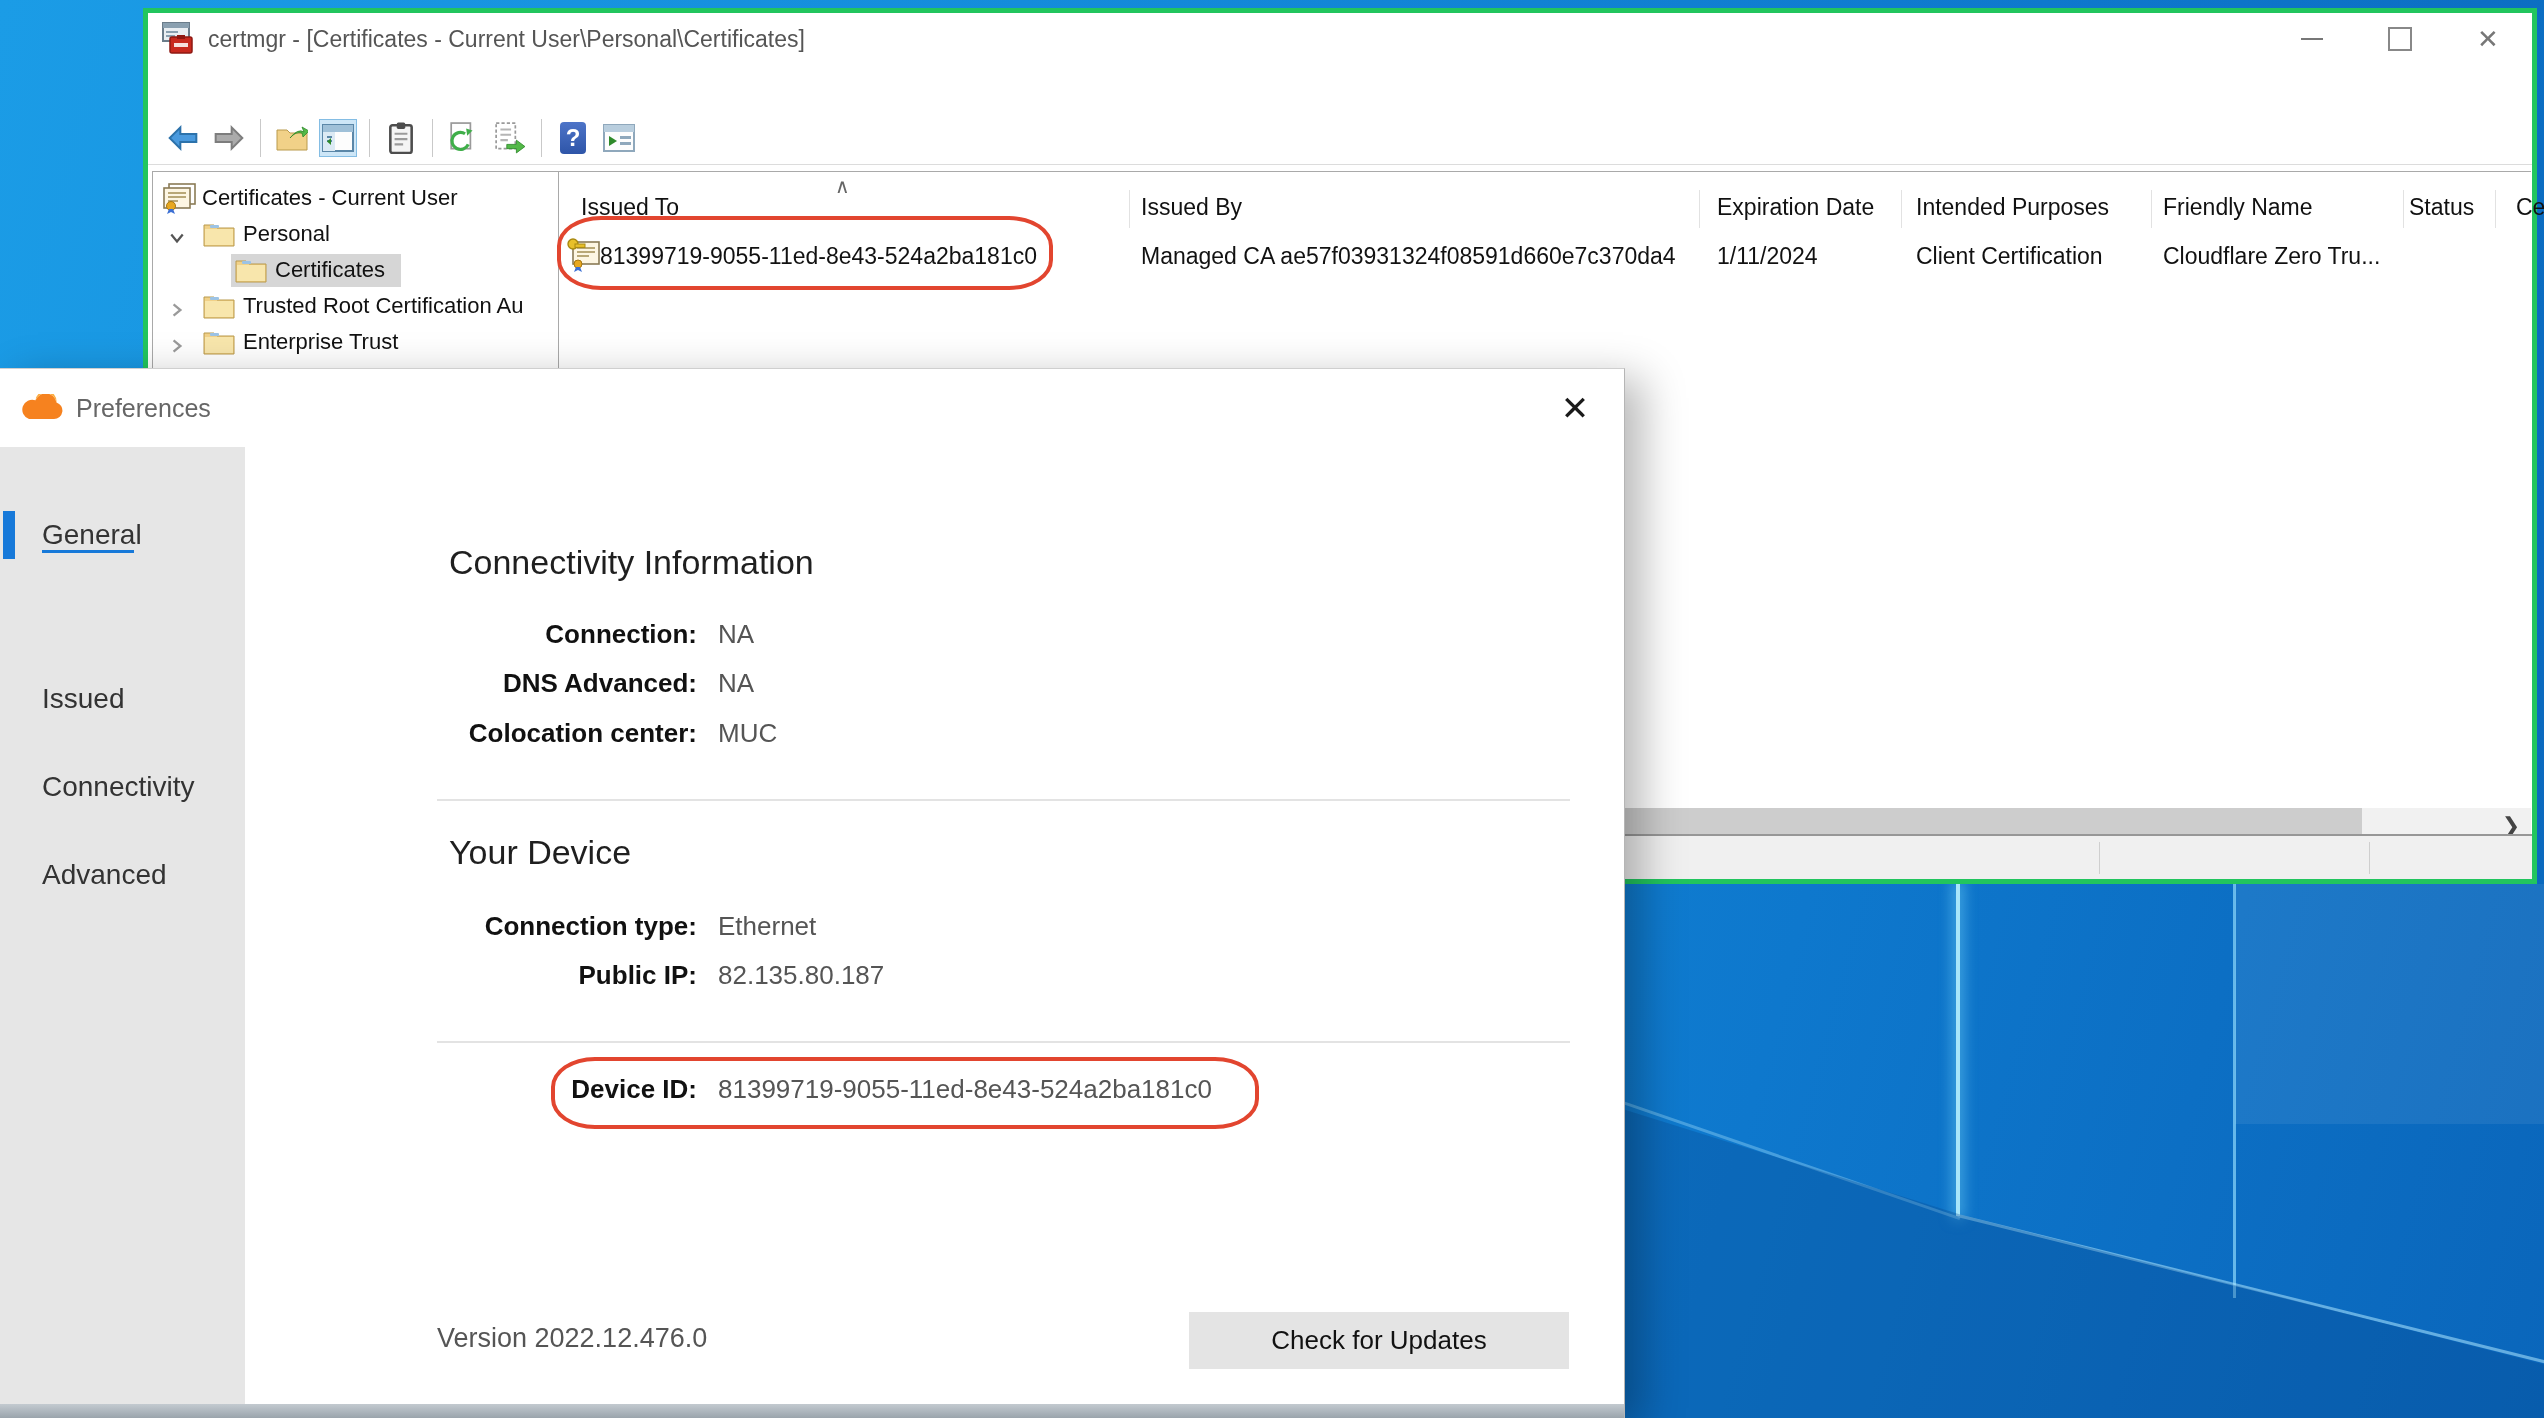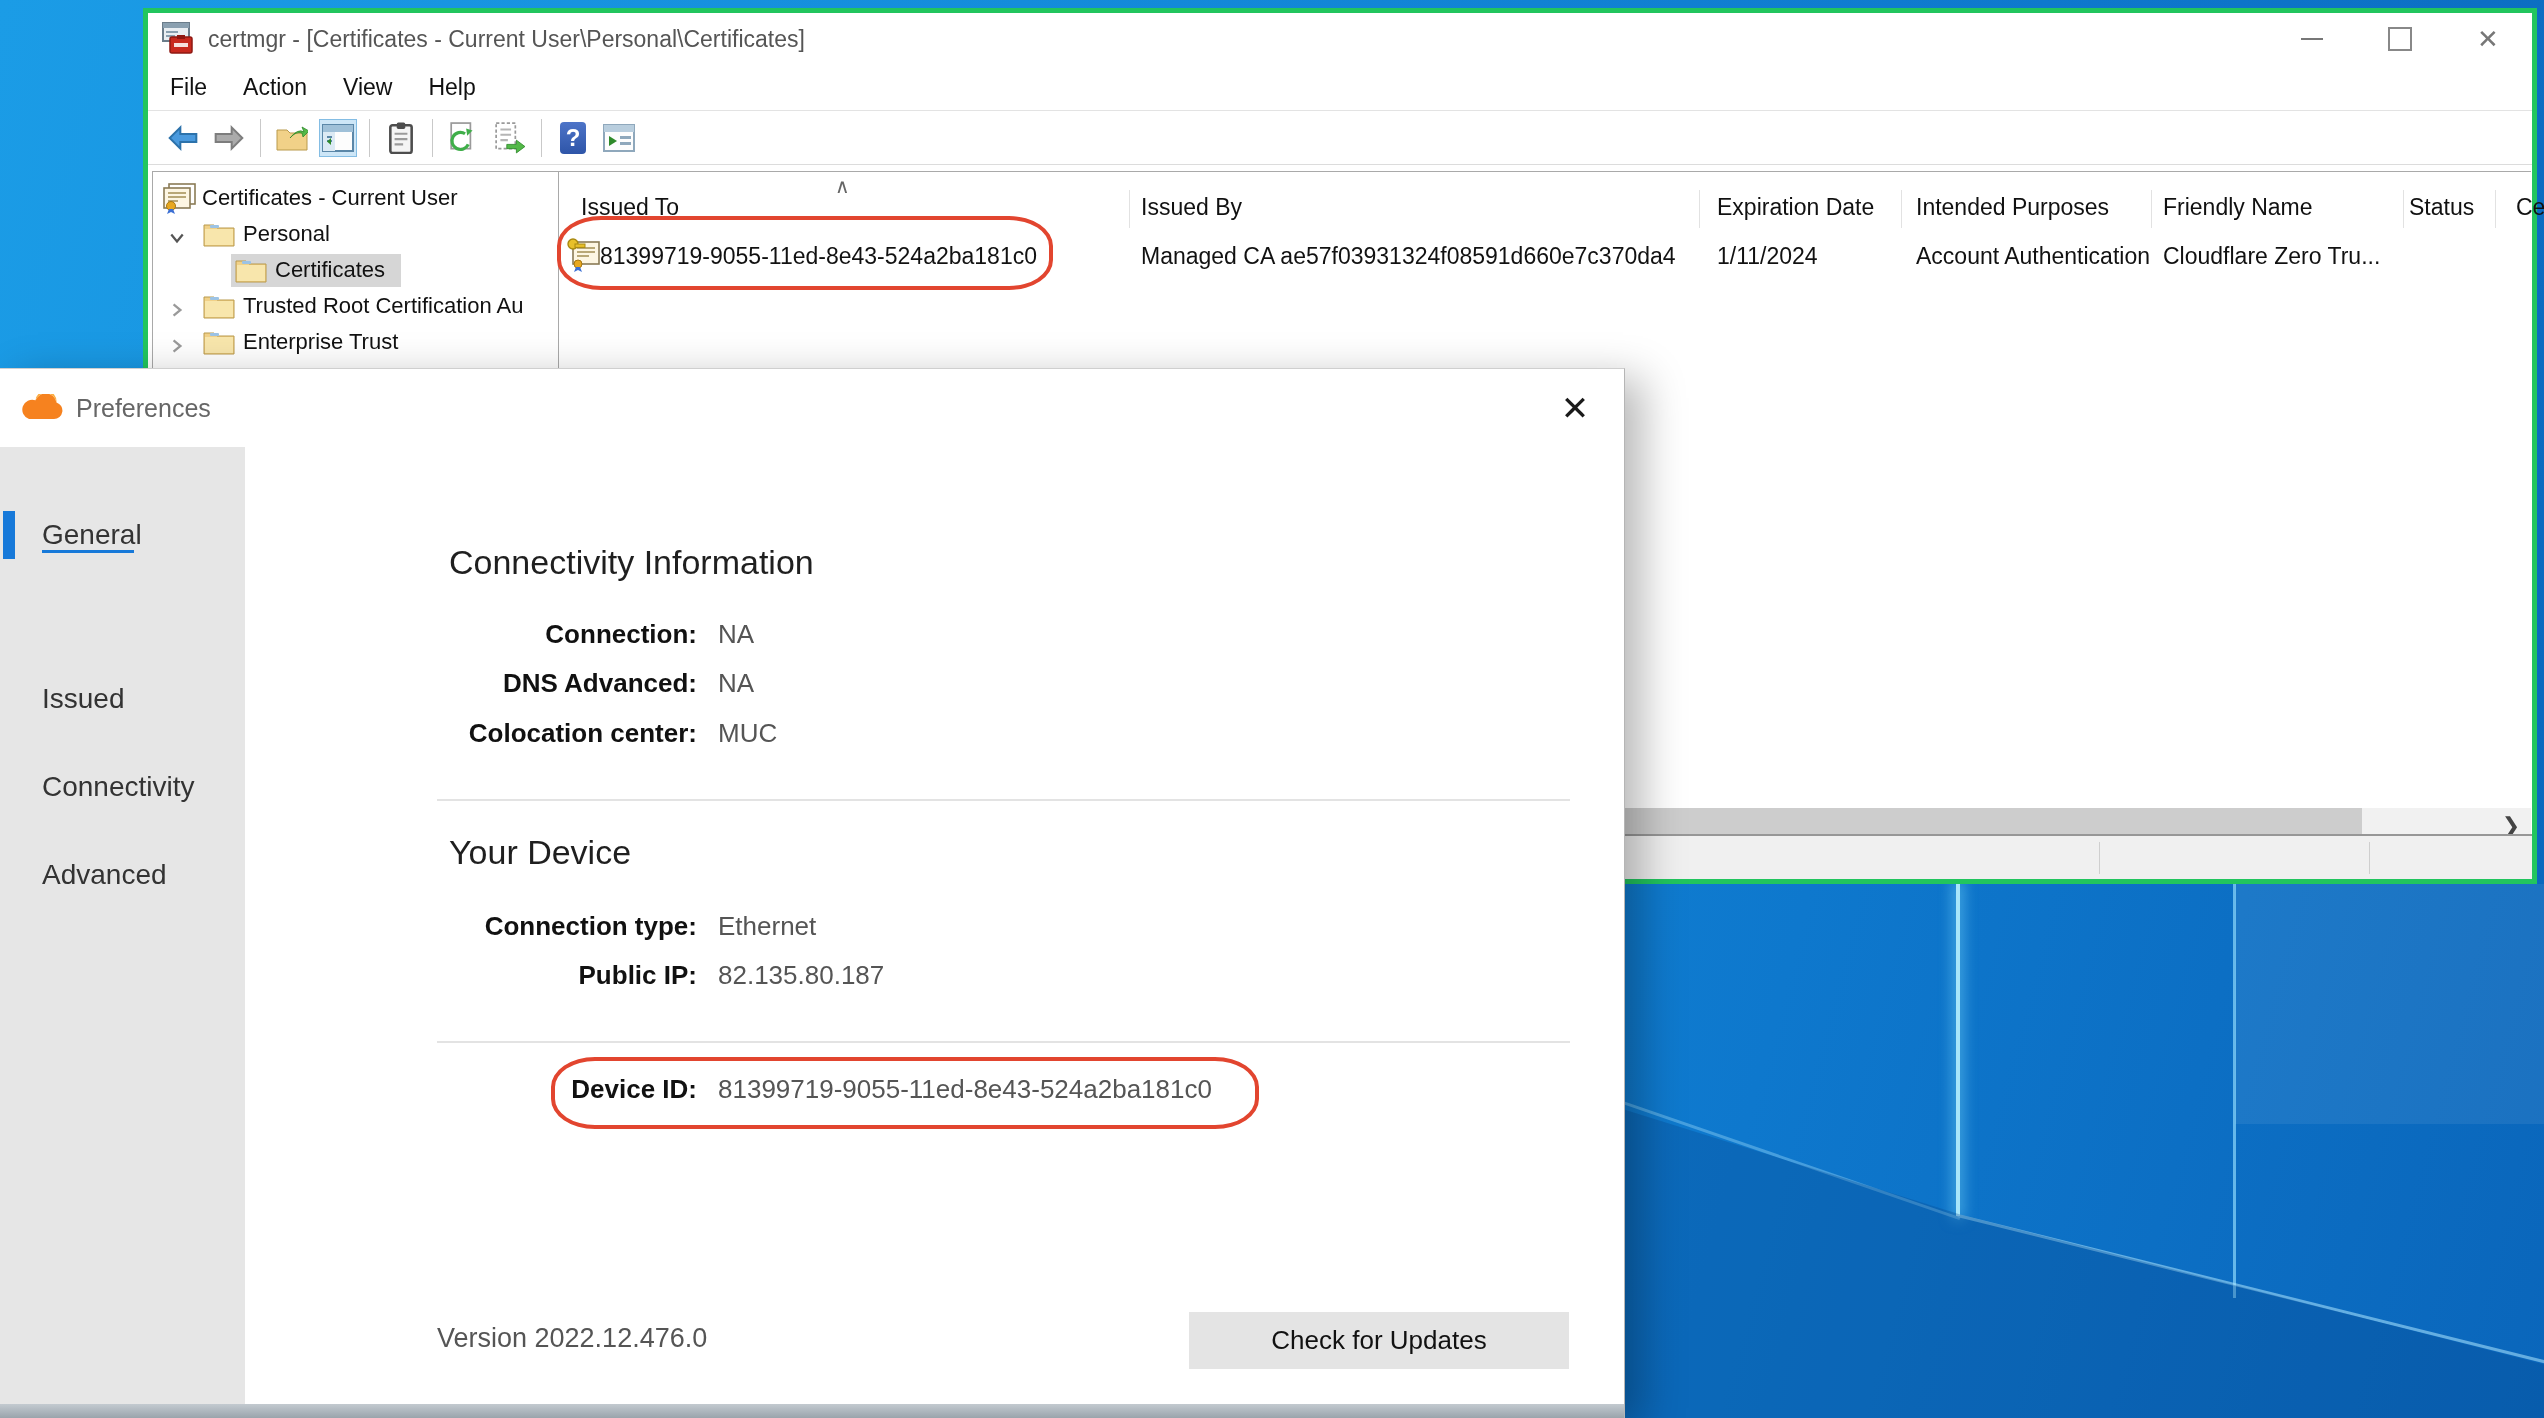--- a/index.html
+++ b/index.html
@@ -141,26 +141,20 @@
           </div>
         <div class="cm-ctl">
             <div class="cm-max-glyph"></div>
           </div>
         <div class="cm-ctl">
             <span class="cm-close-glyph">✕</span>
           </div>
       </div>
     </div>
 
-    <div class="cm-menubar">
-      <span>File</span>
-      <span>Action</span>
-      <span>View</span>
-      <span>Help</span>
-    </div>
 
     <div class="cm-toolbar">
       <div class="tb-ic">
         <svg viewBox="0 0 24 24">
             <path d="M10 4 L2 12 L10 20 V15 H22 V9 H10 Z" fill="#4a9ade" stroke="#2c72ab" stroke-width="1.5"></path>
           </svg>
       </div>
       <div class="tb-ic">
         <svg viewBox="0 0 24 24">
             <path d="M14 4 L22 12 L14 20 V15 H2 V9 H14 Z" fill="#ababab" stroke="#7d7d7d" stroke-width="1.5"></path>
@@ -328,21 +322,21 @@
           <rect x="8" y="6" width="26" height="22" fill="#fdf6e3" stroke="#8a7b55" stroke-width="1.6"></rect>
           <path d="M12 12 h18 M12 16 h18 M12 20 h12" stroke="#b9a878" stroke-width="1.8"></path>
           <circle cx="8" cy="8" r="5" fill="#e8c02a" stroke="#a88810" stroke-width="1.4"></circle>
           <rect x="10" y="8" width="10" height="3.4" fill="#e8c02a" stroke="#a88810" stroke-width="1"></rect>
           <circle cx="13" cy="28" r="4" fill="#e8a820" stroke="#a87710"></circle>
           <path d="M11 31 l-2 5 l4 -2 l4 2 l-2 -5 z" fill="#3b6fd4"></path>
         </svg>
         <span class="c" style="left:41px">81399719-9055-11ed-8e43-524a2ba181c0</span>
         <span class="c" style="left:582px">Managed CA ae57f03931324f08591d660e7c370da4</span>
         <span class="c" style="left:1158px">1/11/2024</span>
-        <span class="c" style="left:1357px">Account Authentication</span>
+        <span class="c" style="left:1357px">Client Certification</span>
         <span class="c" style="left:1604px">Cloudflare Zero Tru...</span>
       </div>
       <div class="annot" style="left:-2px;top:44px;width:488px;height:66px;"></div>
     </div>
 
     <div class="cm-hscroll">
       <div class="hs-thumb"></div>
       <div class="hs-btn">
         <span>❯</span>
       </div>

